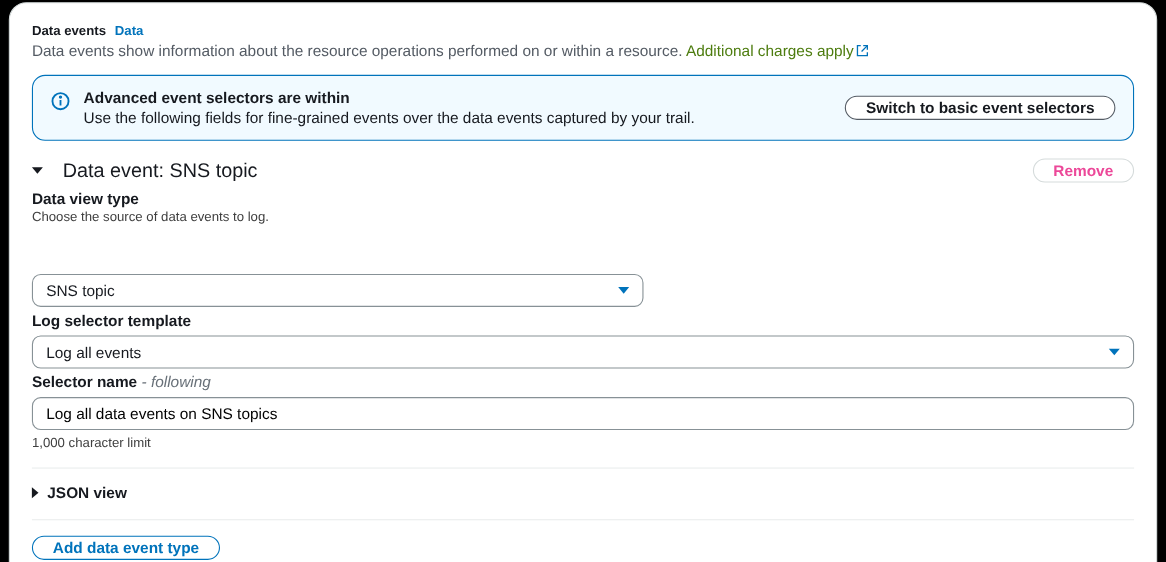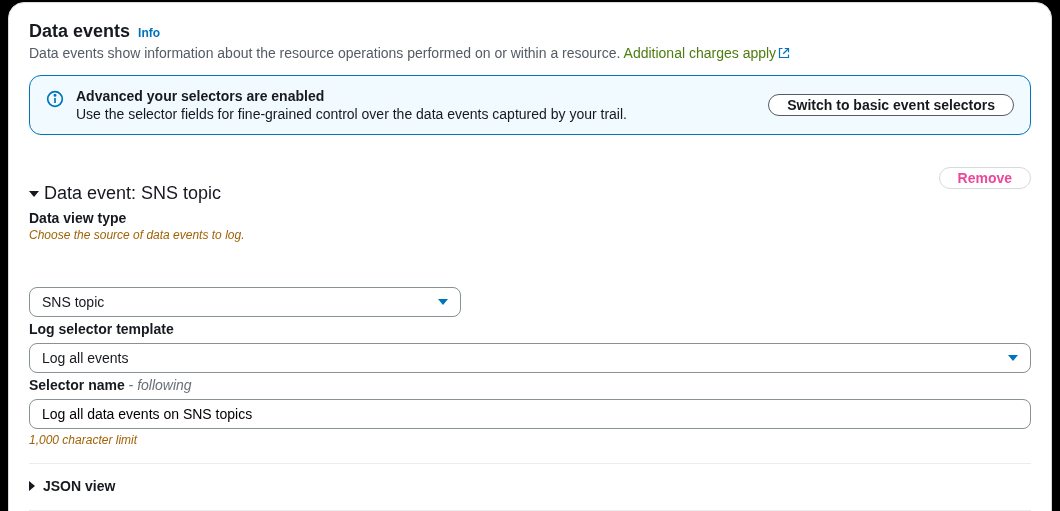--- a/index.html
+++ b/index.html
@@ -17,21 +17,21 @@
     width: 1044px;
     margin: 2px 8px;
     padding: 18px 20px 18px 20px;
   }
   .panel-header {
     display: flex;
     align-items: baseline;
     gap: 8px;
   }
   .panel-title {
-    font-size: 18px;
+    font-size: 12px;
     font-weight: 700;
     color: #16191f;
   }
   .info-link {
     color: #0073bb;
     font-size: 12px;
     font-weight: 700;
     cursor: pointer;
   }
   .panel-desc {
@@ -92,58 +92,57 @@
   }
   .section-row {
     display: flex;
     align-items: center;
     justify-content: space-between;
     margin-top: 16px;
   }
   .section-toggle {
     display: flex;
     align-items: center;
-    gap: 5px;
-    cursor: pointer;
-    margin-top: 32px;
+    gap: 18px;
+    cursor: pointer;
   }
   .caret {
     width: 0; height: 0;
     border-left: 5px solid transparent;
     border-right: 5px solid transparent;
     border-top: 6px solid #16191f;
   }
   .caret-right {
     width: 0; height: 0;
     border-top: 5px solid transparent;
     border-bottom: 5px solid transparent;
     border-left: 6px solid #16191f;
   }
   .section-title {
     font-size: 18px;
     font-weight: 400;
     color: #16191f;
   }
   .form-group { margin-top: 6px; }
   .form-label { font-weight: 700; font-size: 14px; color:#16191f;}
-  .form-hint { font-size: 12px; color: #a16207; margin-top: 2px; font-style: italic;}
+  .form-hint { font-size: 12px; color: #404040; margin-top: 2px;}
   .form-optional { font-style: italic; font-weight: 400; color:#687078;}
   .select {
     margin-top: 6px;
     border: 1px solid #879196;
     border-radius: 8px;
     padding: 6px 12px;
     display: flex;
     align-items: center;
     justify-content: space-between;
     background:#fff;
     cursor: pointer;
     font-size: 14px;
   }
-  .select.narrow { width: 432px; margin-top: 45px; }
+  .select.narrow { width: 556px; margin-top: 45px; }
   .select.full { width: 100%; }
   .select-caret {
     width: 0; height: 0;
     border-left: 5px solid transparent;
     border-right: 5px solid transparent;
     border-top: 6px solid #0073bb;
   }
   .input {
     margin-top: 6px;
     width: 100%;
@@ -167,39 +166,39 @@
     font-weight: 700;
   }
 </style>
 </head>
 <body>
 
 <div class="panel">
 
   <div class="panel-header">
     <span class="panel-title">Data events</span>
-    <span class="info-link">Info</span>
+    <span class="info-link">Data</span>
   </div>
   <div class="panel-desc">
     <span>Data events show information about the resource operations performed on or within a resource. </span><a class="link"><span>Additional charges apply</span><svg class="ext-icon" viewBox="0 0 16 16" fill="none" stroke="#0073bb" stroke-width="1.6">
           <path d="M6 2H2v12h12v-4"></path>
           <path d="M9 2h5v5"></path>
           <path d="M14 2L7 9"></path>
         </svg></a>
   </div>
 
   <div class="alert">
     <svg class="alert-icon" width="18" height="18" viewBox="0 0 16 16" fill="none" stroke="#0073bb" stroke-width="1.5">
         <circle cx="8" cy="8" r="6.5"></circle>
         <line x1="8" y1="7" x2="8" y2="11.5"></line>
         <circle cx="8" cy="4.7" r="0.6" fill="#0073bb"></circle>
       </svg>
     <div class="alert-content">
-      <div class="alert-title">Advanced your selectors are enabled</div>
-      <div class="alert-text">Use the selector fields for fine-grained control over the data events captured by your trail.</div>
+      <div class="alert-title">Advanced event selectors are within</div>
+      <div class="alert-text">Use the following fields for fine-grained events over the data events captured by your trail.</div>
     </div>
     <button class="btn">Switch to basic event selectors</button>
   </div>
 
   <div class="section-row">
     <div class="section-toggle">
       <span class="caret"></span>
       <span class="section-title">Data event: SNS topic</span>
     </div>
     <button class="btn disabled">Remove</button>

